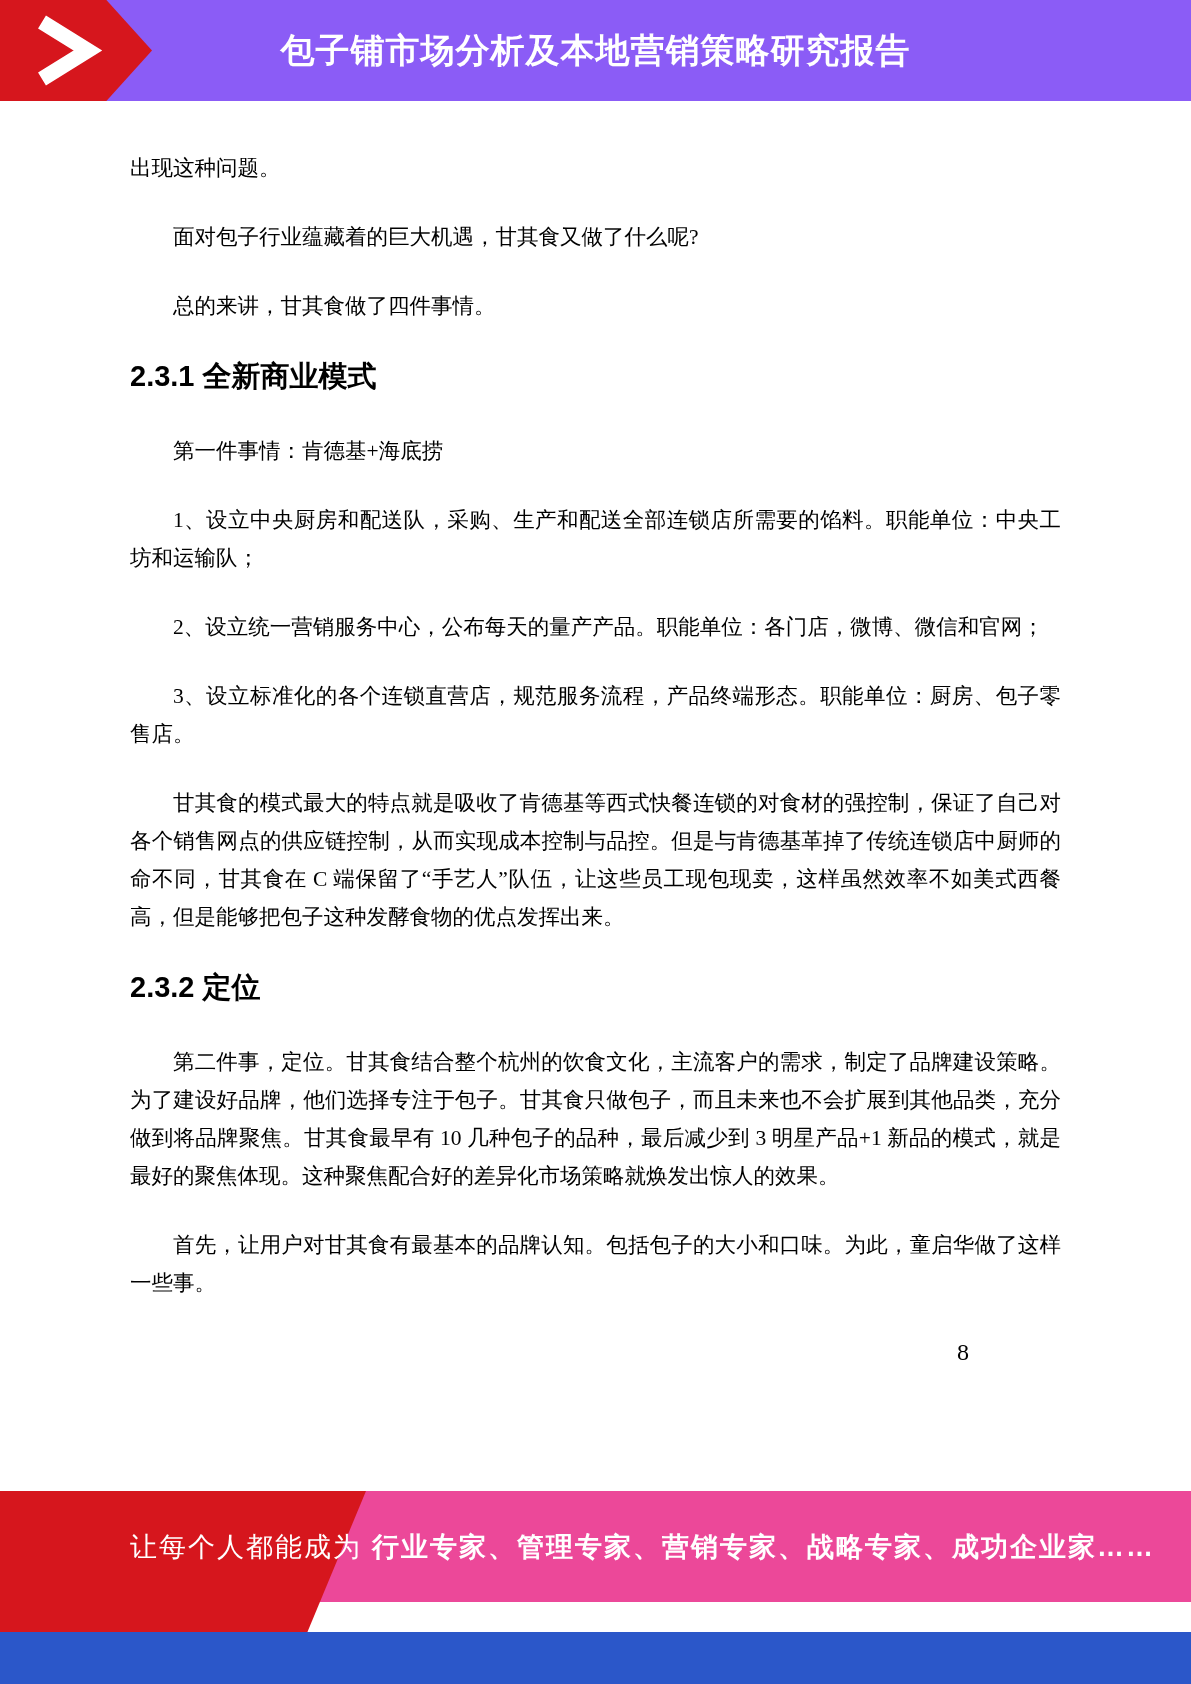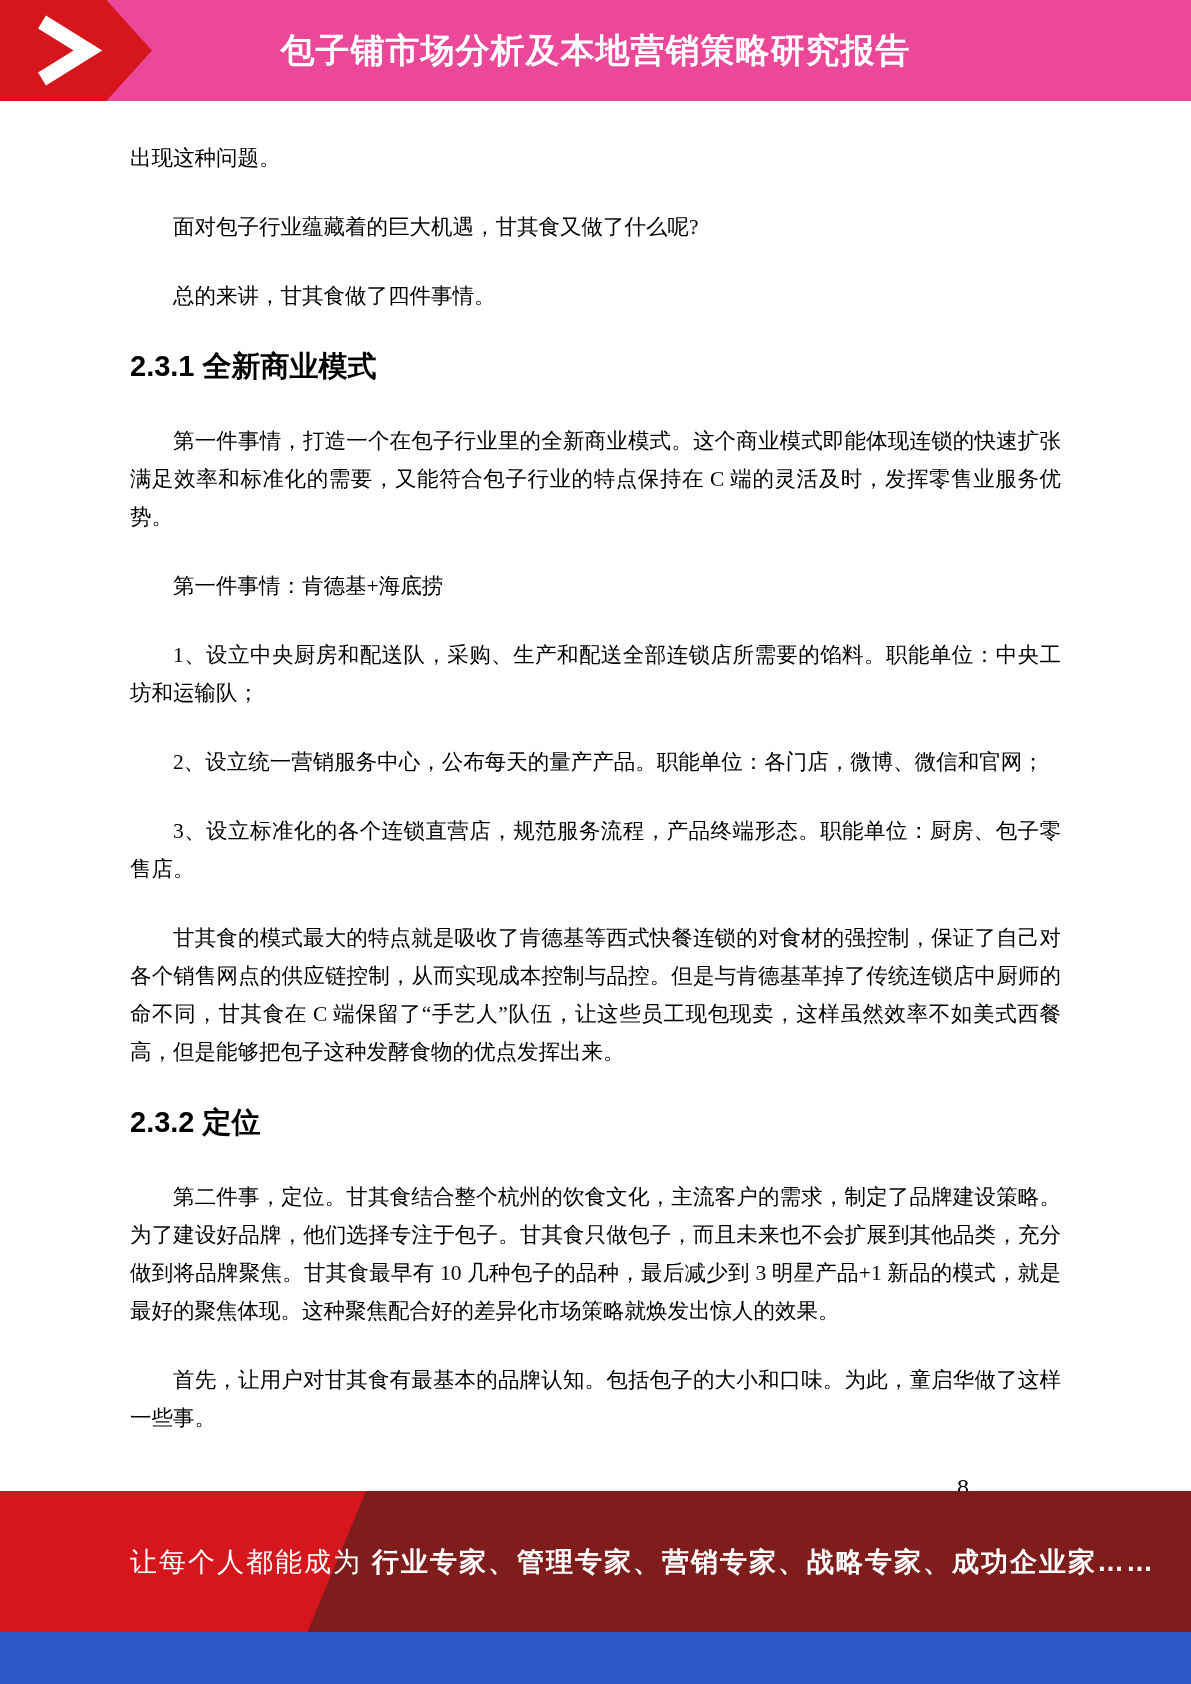--- a/index.html
+++ b/index.html
@@ -13,21 +13,21 @@
     font-family: "Liberation Serif", "DejaVu Serif", serif;
     color: #000000;
     margin: 0 auto;
   }
 
   
   .banner {
     position: absolute;
     top: 0; left: 0; right: 0;
     height: 101px;
-    background: #ec4899;
+    background: #8b5cf6;
     display: flex;
     align-items: center;
     justify-content: center;
   }
   .banner-flag {
     position: absolute;
     left: 0; top: 0;
     width: 152px;
     height: 101px;
     background: #d6161d;
@@ -43,21 +43,21 @@
     letter-spacing: 1px;
     white-space: nowrap;
   }
 
   
   .content {
     position: absolute;
     top: 101px;
     left: 130px;
     width: 931px;
-    padding-top: 38px;
+    padding-top: 48px;
     font-size: 21.5px;
     line-height: 38px;
     text-align: justify;
   }
   .para { margin: 0 0 31px 0; }
   .para.indent { text-indent: 2em; }
   .heading {
     font-family: Liberation Sans, sans-serif;
     font-weight: bold;
     font-size: 29px;
@@ -76,22 +76,22 @@
   .footer {
     position: absolute;
     left: 0; bottom: 0;
     width: 100%;
     height: 193px;
   }
   .footer-main {
     position: absolute;
     top: 0; left: 0;
     width: 100%;
-    height: 141px;
-    background: #7f1d1d;
+    height: 111px;
+    background: #ec4899;
   }
   .footer-red {
     position: absolute;
     top: 0; left: 0;
     width: 366px;
     height: 141px;
     background: #d6161d;
     clip-path: polygon(0 0, 100% 0, 84% 100%, 0 100%);
   }
   .footer-left {
@@ -137,21 +137,20 @@
       </svg>
     </div>
     <div class="banner-title">包子铺市场分析及本地营销策略研究报告</div>
   </div>
 
   <div class="content">
     <p class="para">出现这种问题。</p>
     <p class="para indent">面对包子行业蕴藏着的巨大机遇，甘其食又做了什么呢?</p>
     <p class="para indent">总的来讲，甘其食做了四件事情。</p>
     <h2 class="heading">2.3.1 全新商业模式</h2>
-    <p class="para indent">第一件事情，打造一个在包子行业里的全新商业模式。这个商业模式即能体现连锁的快速扩张满足效率和标准化的需要，又能符合包子行业的特点保持在 C 端的灵活及时，发挥零售业服务优势。</p>
     <p class="para indent">第一件事情：肯德基+海底捞</p>
     <p class="para indent">1、设立中央厨房和配送队，采购、生产和配送全部连锁店所需要的馅料。职能单位：中央工坊和运输队；</p>
     <p class="para indent">2、设立统一营销服务中心，公布每天的量产产品。职能单位：各门店，微博、微信和官网；</p>
     <p class="para indent">3、设立标准化的各个连锁直营店，规范服务流程，产品终端形态。职能单位：厨房、包子零售店。</p>
     <p class="para indent">甘其食的模式最大的特点就是吸收了肯德基等西式快餐连锁的对食材的强控制，保证了自己对各个销售网点的供应链控制，从而实现成本控制与品控。但是与肯德基革掉了传统连锁店中厨师的命不同，甘其食在 C 端保留了“手艺人”队伍，让这些员工现包现卖，这样虽然效率不如美式西餐高，但是能够把包子这种发酵食物的优点发挥出来。</p>
     <h2 class="heading">2.3.2 定位</h2>
     <p class="para indent">第二件事，定位。甘其食结合整个杭州的饮食文化，主流客户的需求，制定了品牌建设策略。为了建设好品牌，他们选择专注于包子。甘其食只做包子，而且未来也不会扩展到其他品类，充分做到将品牌聚焦。甘其食最早有 10 几种包子的品种，最后减少到 3 明星产品+1 新品的模式，就是最好的聚焦体现。这种聚焦配合好的差异化市场策略就焕发出惊人的效果。</p>
     <p class="para indent">首先，让用户对甘其食有最基本的品牌认知。包括包子的大小和口味。为此，童启华做了这样一些事。</p>
     <p class="page-number">8</p>
   </div>

